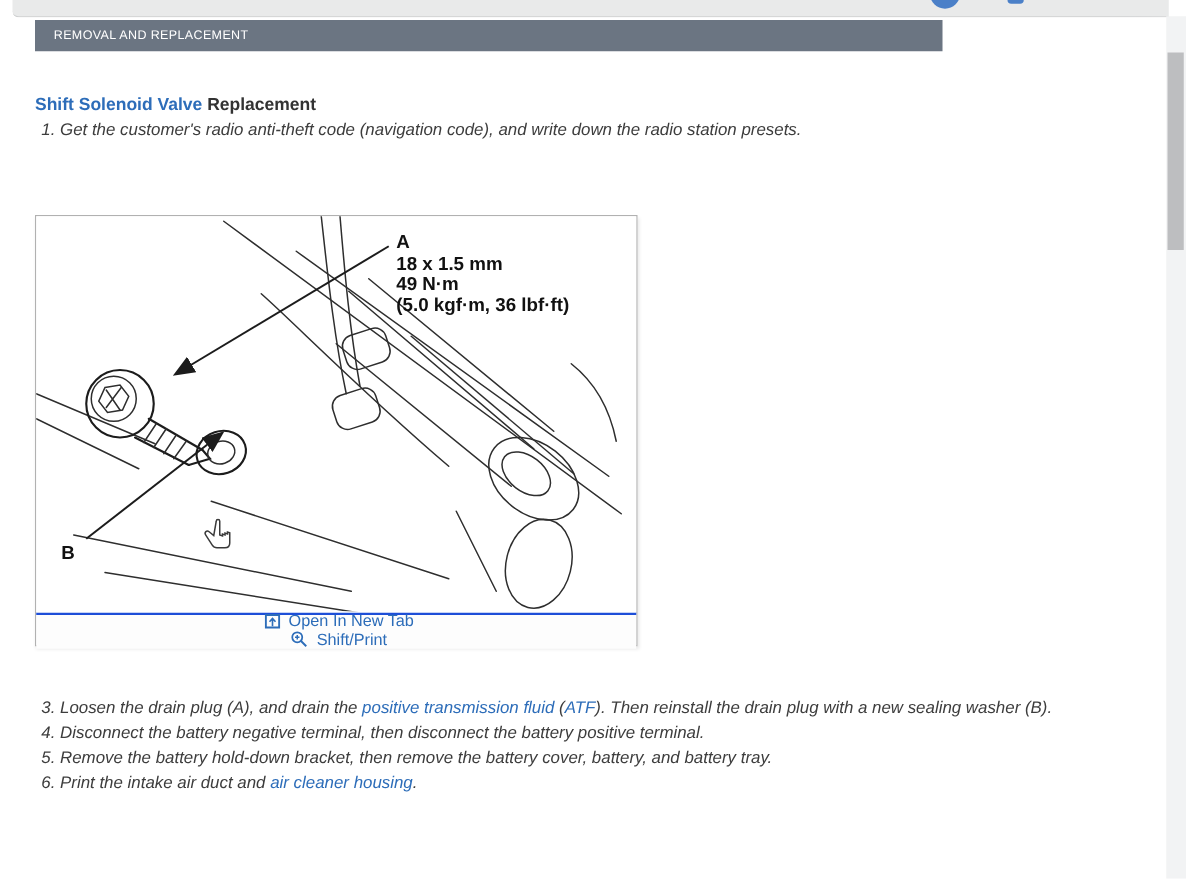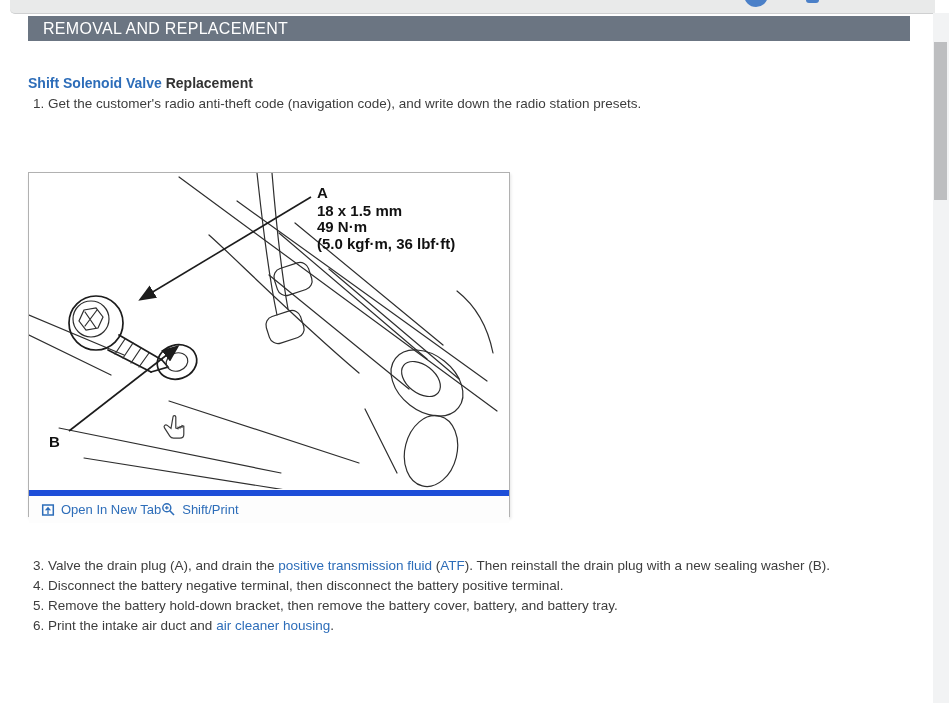--- a/index.html
+++ b/index.html
@@ -23,48 +23,49 @@
   }
   
   .scrollbar{
     position:absolute;right:0;top:13px;width:16px;height:690px;background:#f2f3f4;
   }
   .scroll-thumb{
     position:absolute;left:1px;top:29px;width:13px;height:158px;background:#bdbec0;
   }
   
   .section-bar{
-    position:absolute;left:28px;top:16px;width:882px;height:25px;box-sizing:border-box;
-    background:#6b7582;color:#ffffff;font-size:16px;line-height:25px;
+    position:absolute;left:28px;top:16px;width:726px;height:25px;box-sizing:border-box;
+    background:#6b7582;color:#ffffff;font-size:10px;line-height:25px;
     padding-left:15px;letter-spacing:.3px;
   }
   
   .doc-title{
     position:absolute;left:28px;top:75px;font-size:14px;font-weight:bold;color:#333;text-align:center;
   }
   .doc-title .t-link{color:#2d6db9;}
   
   .steps{
     position:absolute;left:3px;width:924px;
-    font-size:13.5px;line-height:20px;color:#3d3d3d;
+    font-size:13.5px;line-height:20px;color:#3d3d3d;font-style:italic;
   }
   .steps-top{top:94px;}
   .steps-bottom{top:556px;width:912px;}
   .steps p{margin:0;text-indent:30px;}
   .inline-link{color:#2d6db9;cursor:pointer;}
   
   .figure-card{
     position:absolute;left:28px;top:172px;width:482px;height:345px;box-sizing:border-box;
     border:1px solid #b1b1b1;background:#fff;box-shadow:1px 2px 3px rgba(0,0,0,.10);
   }
   .figure-image{position:relative;width:480px;height:317px;background:#fff;}
   .figure-footer{
-    height:27px;border-top:6px solid #1d4ed8;background:#fdfdfd;
-    display:flex;justify-content:flex-start;align-items:center;
+    height:27px;border-top:2px solid #1d4ed8;background:#fdfdfd;
+    display:flex;justify-content:flex-end;align-items:center;
     padding:0 8px 0 12px;
+    flex-direction:column;
   }
   .fig-link{
     display:flex;align-items:center;gap:6px;color:#2d6db9;font-size:13px;
     text-decoration:none;cursor:pointer;
   }
   .fig-link svg{display:block;}
   
   .art{stroke:#2e2e2e;fill:none;stroke-width:1.2;stroke-linecap:round;}
   .art-bold{stroke:#1c1c1c;fill:none;stroke-width:1.7;stroke-linecap:round;}
   .leader{stroke:#1c1c1c;stroke-width:1.6;}
@@ -171,17 +172,17 @@
         <circle cx="5.8" cy="5.8" r="4" fill="none" stroke="#2d6db9" stroke-width="1.4"></circle>
         <path d="M5.8,4 v3.6 M4,5.8 h3.6" stroke="#2d6db9" stroke-width="1.2"></path>
         <path d="M8.8,8.8 L13,13" stroke="#2d6db9" stroke-width="1.6"></path>
       </svg>
       <span>Shift/Print</span>
     </a>
   </div>
 </div>
 
 <div class="steps steps-bottom" id="steps-bottom">
-    <p><span>3. </span><span>Valve the drain plug (A), and drain the </span><span class="inline-link">positive transmission fluid</span><span> (</span><span class="inline-link">ATF</span><span>). Then reinstall the drain plug with a new sealing washer (B).</span></p>
+    <p><span>3. </span><span>Loosen the drain plug (A), and drain the </span><span class="inline-link">positive transmission fluid</span><span> (</span><span class="inline-link">ATF</span><span>). Then reinstall the drain plug with a new sealing washer (B).</span></p>
     <p><span>4. </span><span>Disconnect the battery negative terminal, then disconnect the battery positive terminal.</span></p>
     <p><span>5. </span><span>Remove the battery hold-down bracket, then remove the battery cover, battery, and battery tray.</span></p>
     <p><span>6. </span><span>Print the intake air duct and </span><span class="inline-link">air cleaner housing</span><span>.</span></p>
   </div>
 
 </body></html>

